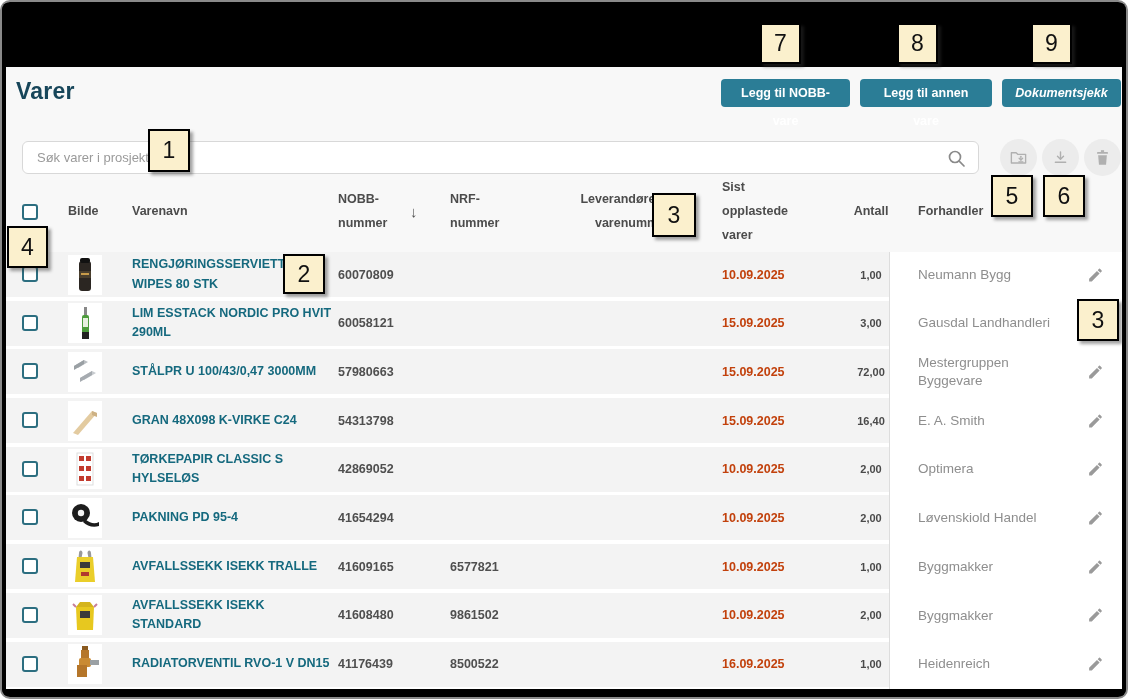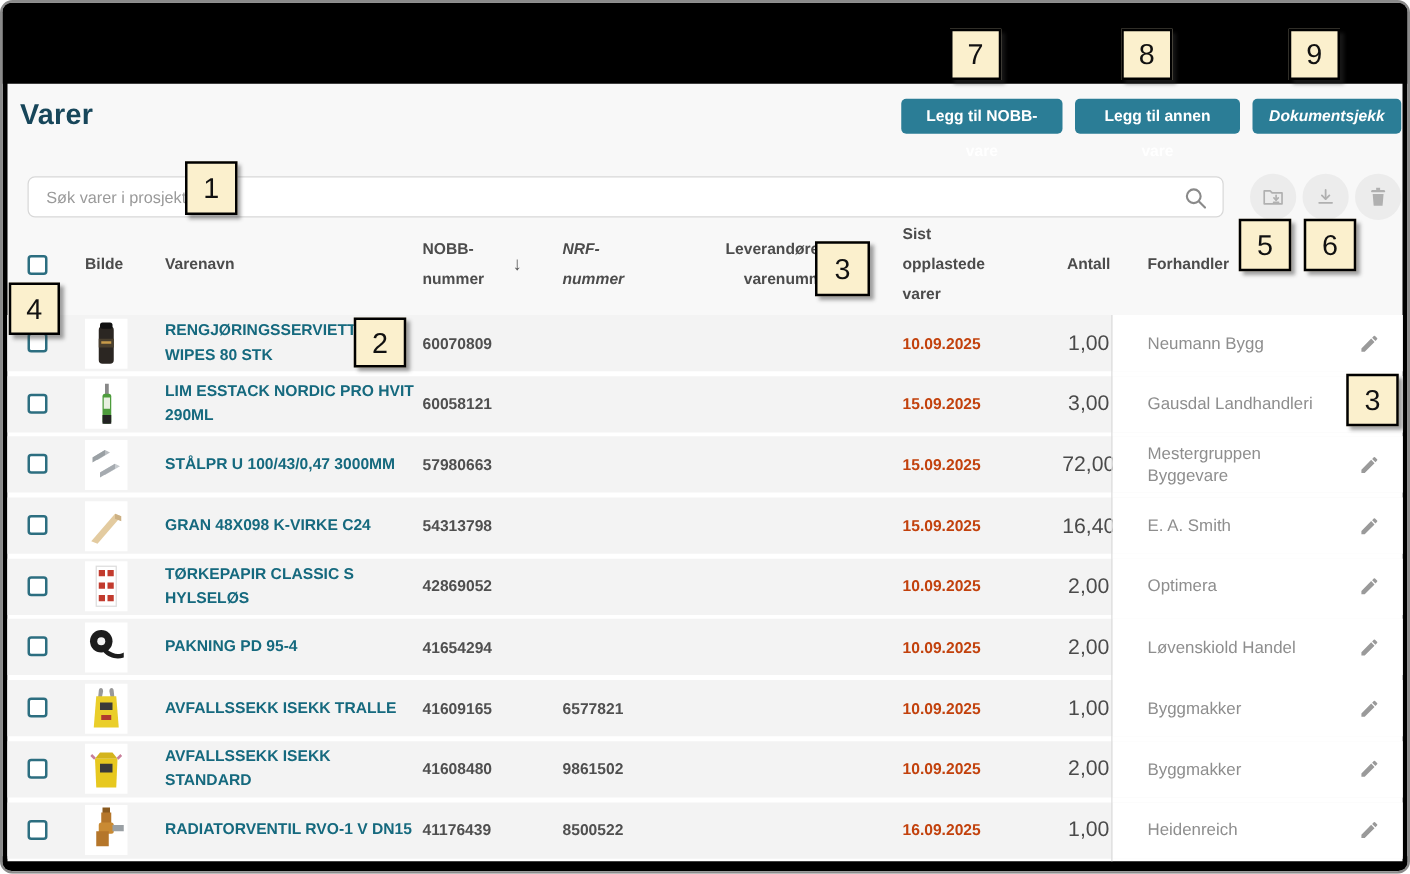--- a/index.html
+++ b/index.html
@@ -52,21 +52,21 @@
   .thead { position:absolute; left:4px; right:4px; top:172px; height:76px; }
   .th {
     position:absolute; top:0; height:76px; display:flex; align-items:center;
     font-size:12.5px; font-weight:700; color:#4c4c4c; line-height:1.9;
   }
   .th-check { left:16px; }
   .th-bilde { left:62px; }
   .th-name  { left:126px; }
   .th-nobb  { left:332px; width:62px; }
   .th-sort  { left:404px; font-size:15px; color:#555; cursor:pointer; }
-  .th-nrf   { left:444px; width:60px;font-style:italic; }
+  .th-nrf   { left:444px; width:60px; }
   .th-sup   { left:552px; width:112px;text-align:right; }
   .th-sist  { left:716px; width:86px; }
   .th-antall{ left:801px; width:128px; justify-content:center; }
   .th-forh  { left:912px; }
 
   input[type=checkbox] {
     appearance:none; -webkit-appearance:none; width:16px; height:16px;
     border:2px solid #2c6e80; border-radius:3px; background:#fff; margin:0; cursor:pointer;
   }
 
@@ -80,21 +80,21 @@
   .thumb { left:62px; width:34px; justify-content:center; }
   .thumb svg { width:34px; height:40px; background:#fff; }
   .name {
     left:126px; width:205px; font-size:12.5px; font-weight:700; color:#15697e;
     text-decoration:none; line-height:1.55; text-transform:uppercase;
   }
   .nobb { left:332px; font-size:12.5px; font-weight:700; color:#4f4f4f; }
   .nrf  { left:444px; font-size:12.5px; font-weight:600; color:#4f4f4f; }
   .supplier { left:552px; font-size:12.5px; font-weight:600; color:#4f4f4f; }
   .date { left:716px; font-size:12.5px; font-weight:600; color:#c2410c; }
-  .antall { left:801px; width:128px; justify-content:center; font-size:17px; font-weight:400; color:#4a4a4a; z-index:1; }
+  .antall { left:801px; width:128px; justify-content:center; font-size:11px; font-weight:700; color:#4a4a4a; z-index:1; }
 
   .right-section {
     position:absolute; left:884px; right:0; top:0; bottom:0;
     background:#fff; z-index:2;
   }
   .forhandler {
     position:absolute; left:28px; top:0; bottom:0; width:158px;
     display:flex; align-items:center; font-size:13.5px; color:#8e8e8e; line-height:1.3;
   }
   .edit-btn {

